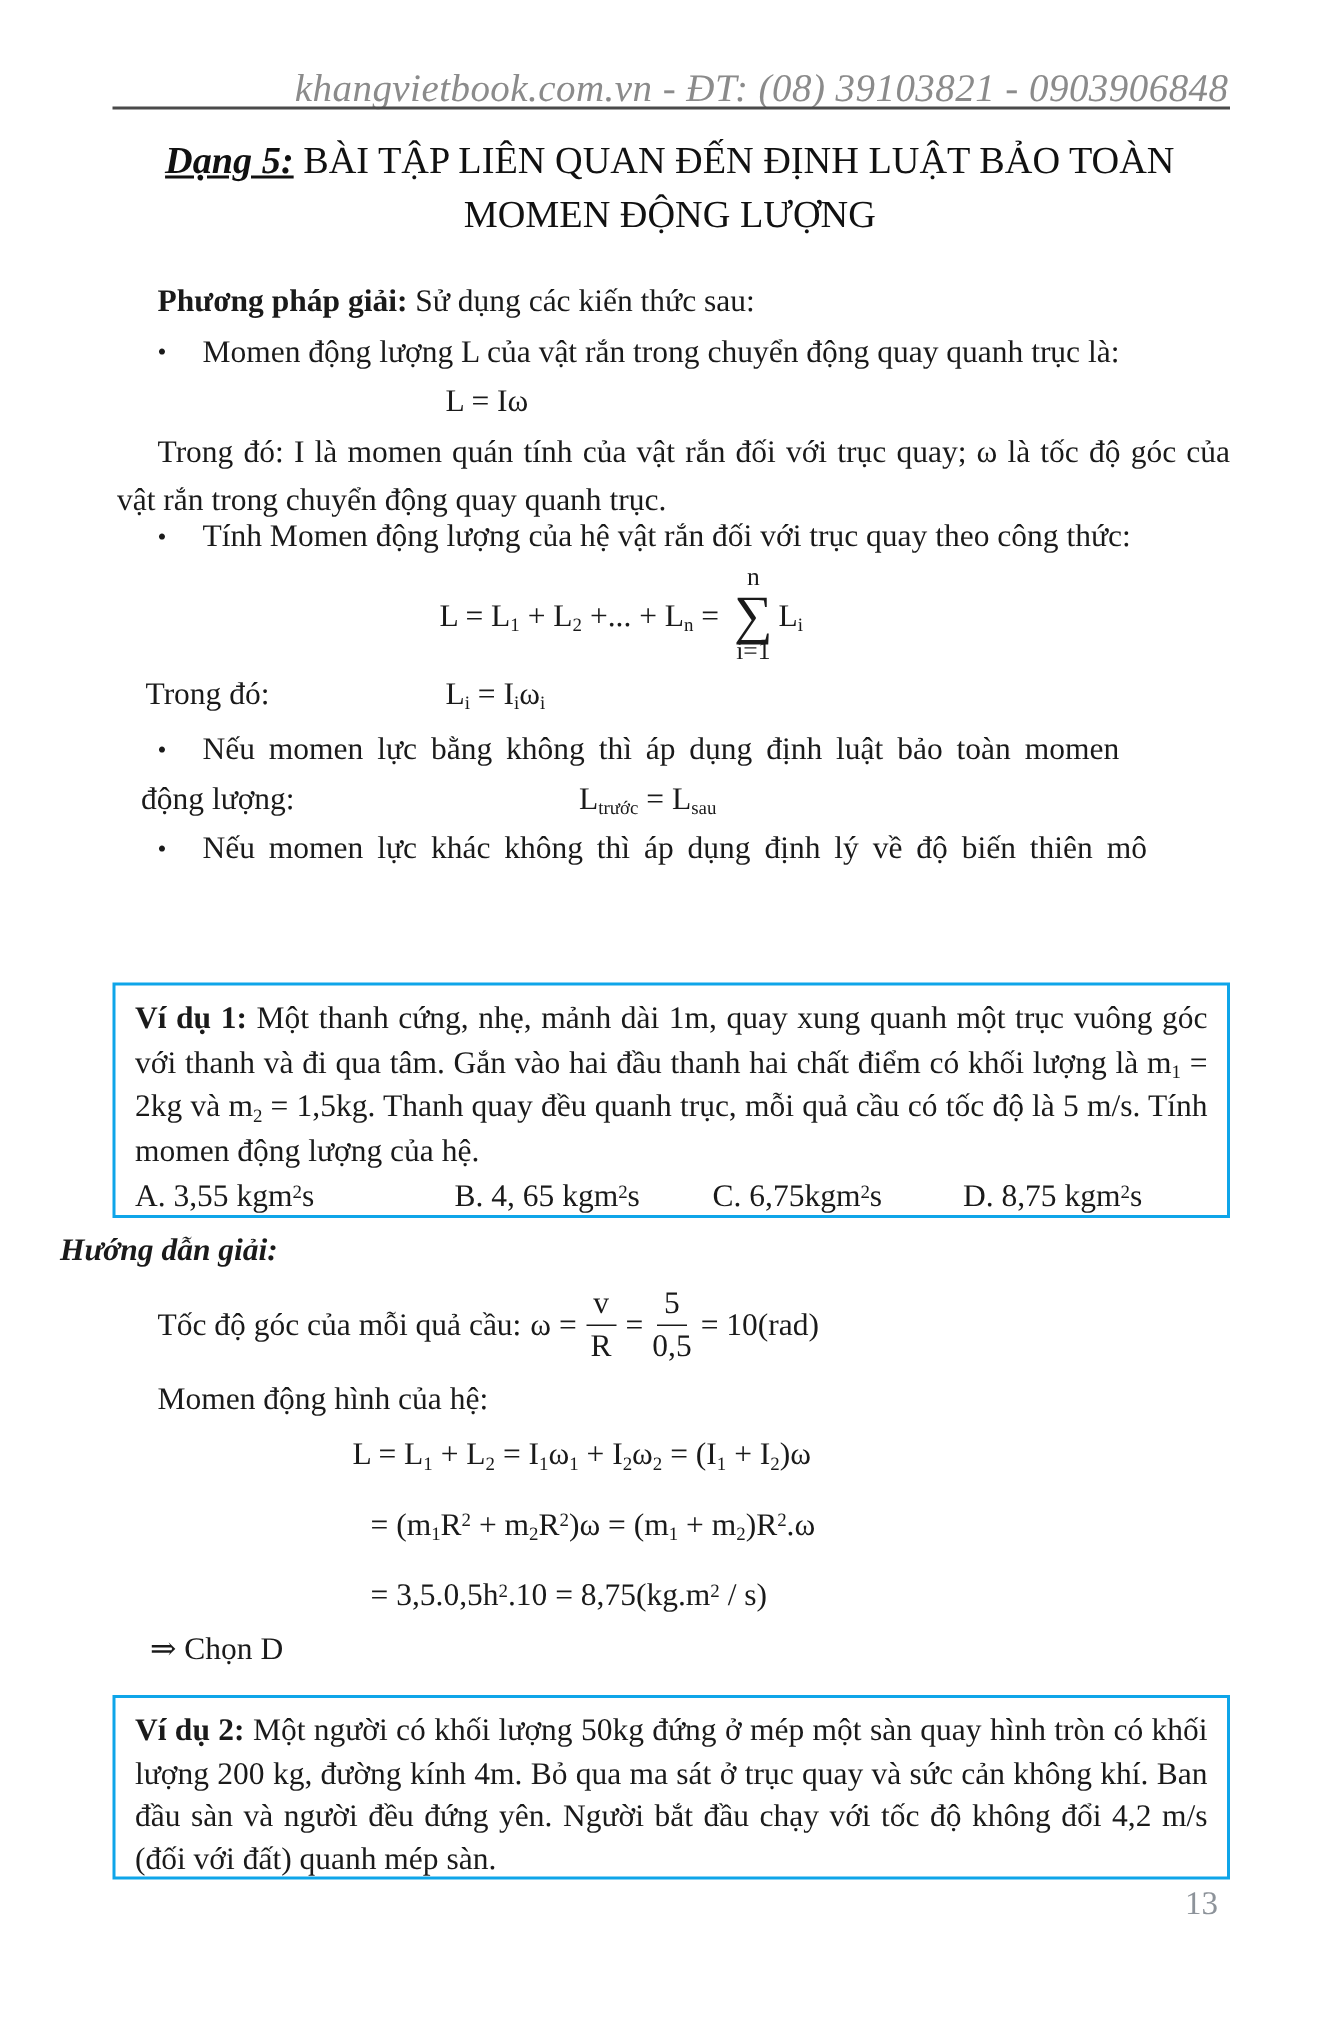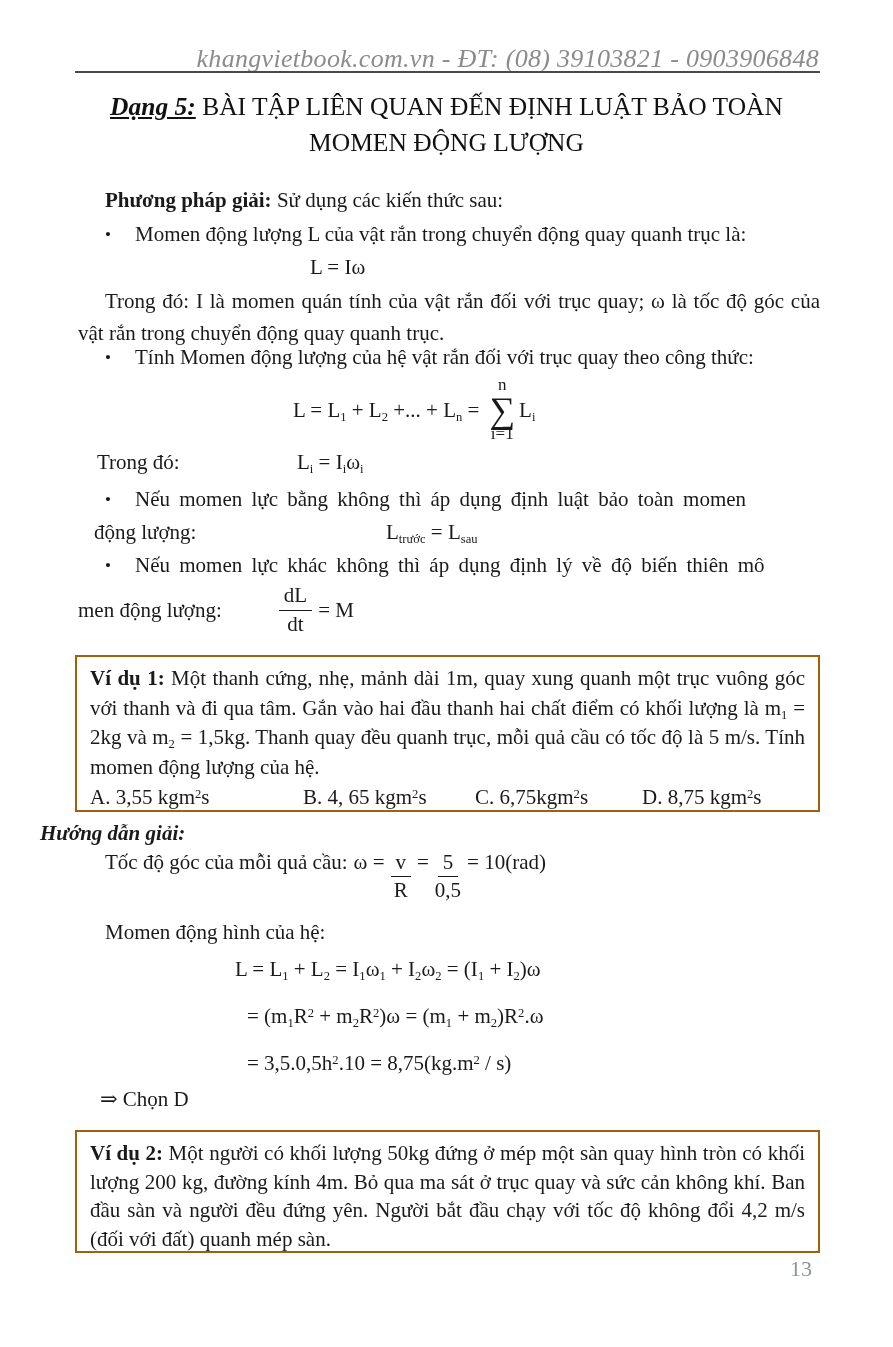--- a/index.html
+++ b/index.html
@@ -20,21 +20,21 @@
   .title-1 { top:92px; }
   .title-2 { top:128px; }
   .title-prefix { font-style:italic; font-weight:bold; text-decoration:underline; }
 
   .method-head { top:188px; left:105px; }
   .b { font-weight:bold; }
   .bullet-line { left:105px; display:flex; }
   .bullet-dot { width:30px; font-size:17px; padding-top:3px; }
   .wsp { word-spacing:4px; }
 
-  .formula1 { top:255px; left:310px; }
+  .formula1 { top:255px; left:297px; }
   .note1 { top:285px; left:78px; width:742px; text-align:justify; text-indent:27px; line-height:32px; }
   .bullet2 { top:345px; }
   .bullet1 { top:222px; }
 
   .sum-row { top:375px; left:293px; display:flex; align-items:center; height:70px; }
   .sum { display:inline-flex; flex-direction:column; align-items:center; line-height:1; margin:0 4px 0 10px; }
   .sum .lim { font-size:17px; line-height:1.1; }
   .sum .sigma { font-size:36px; line-height:0.85; }
 
   .note2 { top:450px; left:97px; }
@@ -45,29 +45,29 @@
   .formula3 { position:absolute; left:292px; top:0; white-space:nowrap; }
   .bullet4-l1 { top:553px; }
   .bullet4-row { top:580px; left:78px; display:flex; align-items:center; height:60px; }
   .bullet4-label { align-self:center; }
 
   .frac { display:inline-flex; flex-direction:column; align-items:center; vertical-align:middle; line-height:1.2; }
   .frac .num { border-bottom:1.5px solid #1a1a1a; padding:0 5px 1px; }
   .frac .den { padding-top:1px; }
 
   .example-box {
-    left:75px; width:745px; border:2px solid #a16207; background:#fff;
+    left:75px; width:745px; border:2px solid #0ea5e9; background:#fff;
     padding:7px 13px 6px; line-height:29.5px; text-align:justify;
   }
   .box1 { top:655px; height:157px; }
   .box2 { top:1130px; height:123px; line-height:28.5px; }
   .options-row { display:grid; grid-template-columns:213px 172px 167px auto; text-align:left; margin-top:1px; }
 
   .solution-heading { top:821px; left:0; width:893px; text-align:left; font-weight:bold; font-style:italic;margin-left:40px; }
-  .sol-line1 { top:850px; left:105px; display:flex; align-items:flex-start; height:66px; }
+  .sol-line1 { top:850px; left:105px; display:flex; align-items:center; height:66px; }
   .sol-line1 > * { margin-right:6px; }
   .sol-line2 { top:920px; left:105px; }
 
   .eq-block { top:946px; left:235px; line-height:47px; }
   .eq-indent { padding-left:12px; }
 
   .conclusion { top:1087px; left:100px; }
   .page-number { top:1256px; left:790px; font-size:22px; color:#8d939a; }
   .nw { white-space:nowrap; }
 </style>
@@ -123,28 +123,20 @@
   </div>
   <div class="abs bullet3-l2">
     <span>động lượng:</span>
     <span class="formula3">L<sub>trước</sub> = L<sub>sau</sub></span>
   </div>
 
   <div class="abs bullet-line bullet4-l1 wsp">
     <span class="bullet-dot">•</span>
     <span>Nếu momen lực khác không thì áp dụng định lý về độ biến thiên mô</span>
   </div>
-  <div class="abs bullet4-row">
-    <span class="bullet4-label">men động lượng:</span>
-    <span class="frac" style="margin-left:57px;">
-      <span class="num">dL</span>
-      <span class="den">dt</span>
-    </span>
-    <span style="margin-left:6px;">= M</span>
-  </div>
 
   <div class="abs example-box box1">
     <div><span class="b">Ví dụ 1:</span><span> Một thanh cứng, nhẹ, mảnh dài 1m, quay xung quanh một trục vuông góc với thanh và đi qua tâm. Gắn vào hai đầu thanh hai chất điểm có khối lượng là  m<sub>1</sub> = 2kg và  m<sub>2</sub> = 1,5kg. Thanh quay đều quanh trục, mỗi quả cầu có tốc độ là 5 m/s. Tính momen động lượng của hệ.</span></div>
     <div class="options-row">
       <span>A. 3,55 kgm<sup>2</sup>s</span>
       <span>B. 4, 65 kgm<sup>2</sup>s</span>
       <span>C. 6,75kgm<sup>2</sup>s</span>
       <span>D. 8,75 kgm<sup>2</sup>s</span>
     </div>
   </div>

